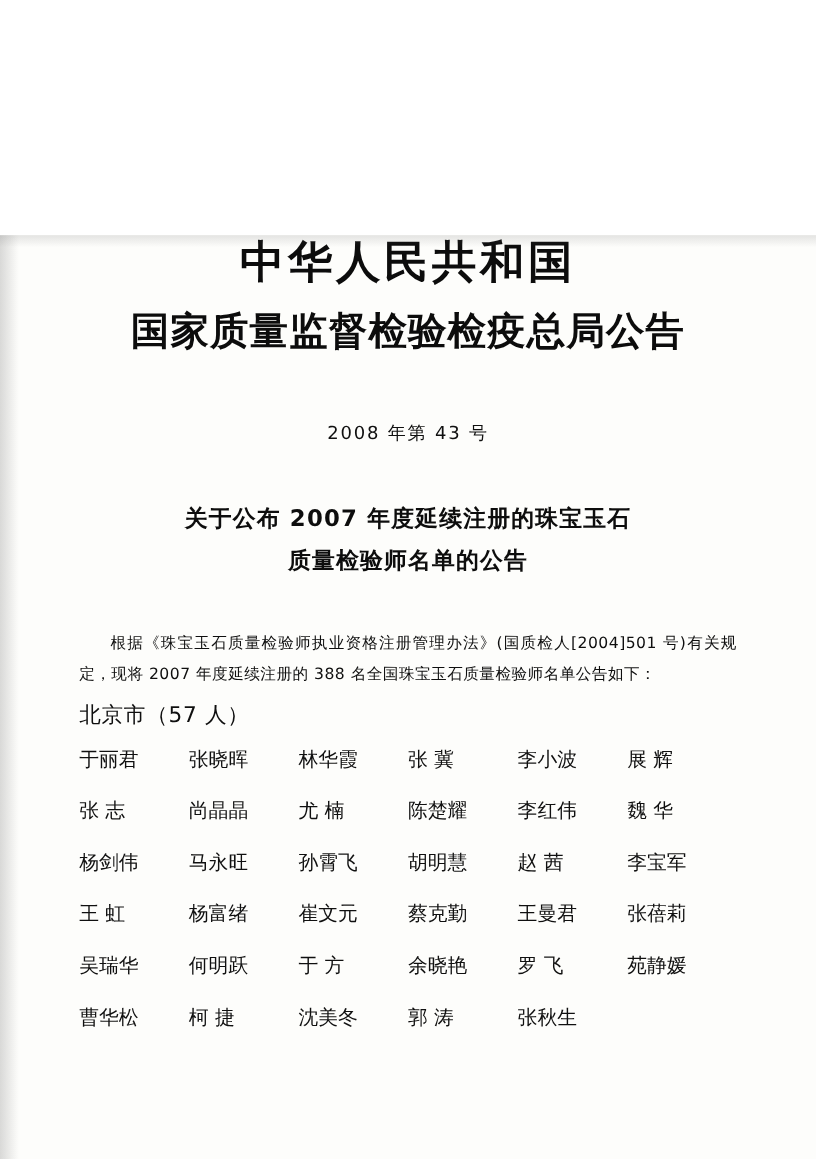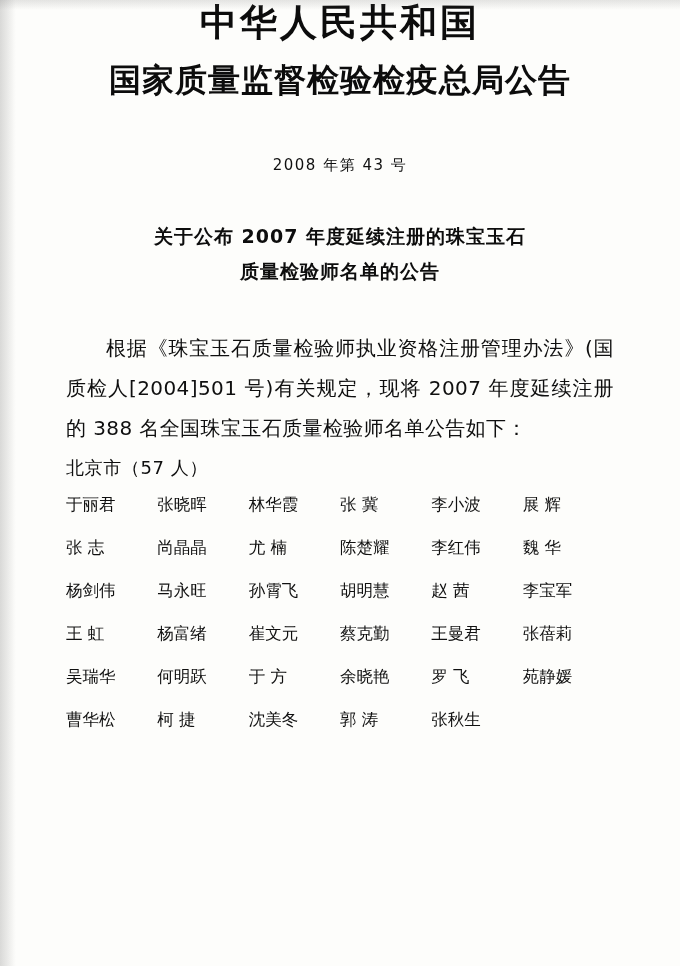--- a/index.html
+++ b/index.html
@@ -26,20 +26,21 @@
       linear-gradient(90deg, rgba(0,0,0,0.035) 0px, rgba(0,0,0,0.0) 14px),
       linear-gradient(180deg, rgba(0,0,0,0.02) 0px, rgba(0,0,0,0.0) 10px);
   }
   .doc-title {
     text-align: center;
     font-family: "DejaVu Sans", sans-serif;
     font-weight: 700;
     color: #0c0c0c;
   }
   .title-line1 {
+    margin-top: 196px;
     font-size: 37px;
     letter-spacing: 3px;
     line-height: 1.25;
   }
   .title-line2 {
     margin-top: 14px;
     font-size: 32px;
     letter-spacing: 1px;
     line-height: 1.25;
   }
@@ -54,21 +55,21 @@
     margin-top: 44px;
     text-align: center;
     font-weight: 700;
     font-size: 19px;
     line-height: 1.85;
     letter-spacing: 1px;
     color: #0d0d0d;
   }
   .body-para {
     margin-top: 38px;
-    font-size: 20px;
+    font-size: 13px;
     line-height: 2.0;
     text-align: justify;
     text-justify: inter-character;
     letter-spacing: 0.4px;
     text-indent: 2em;
     color: #0f0f0f;
   }
   .region-heading {
     margin-top: 8px;
     font-size: 18px;

